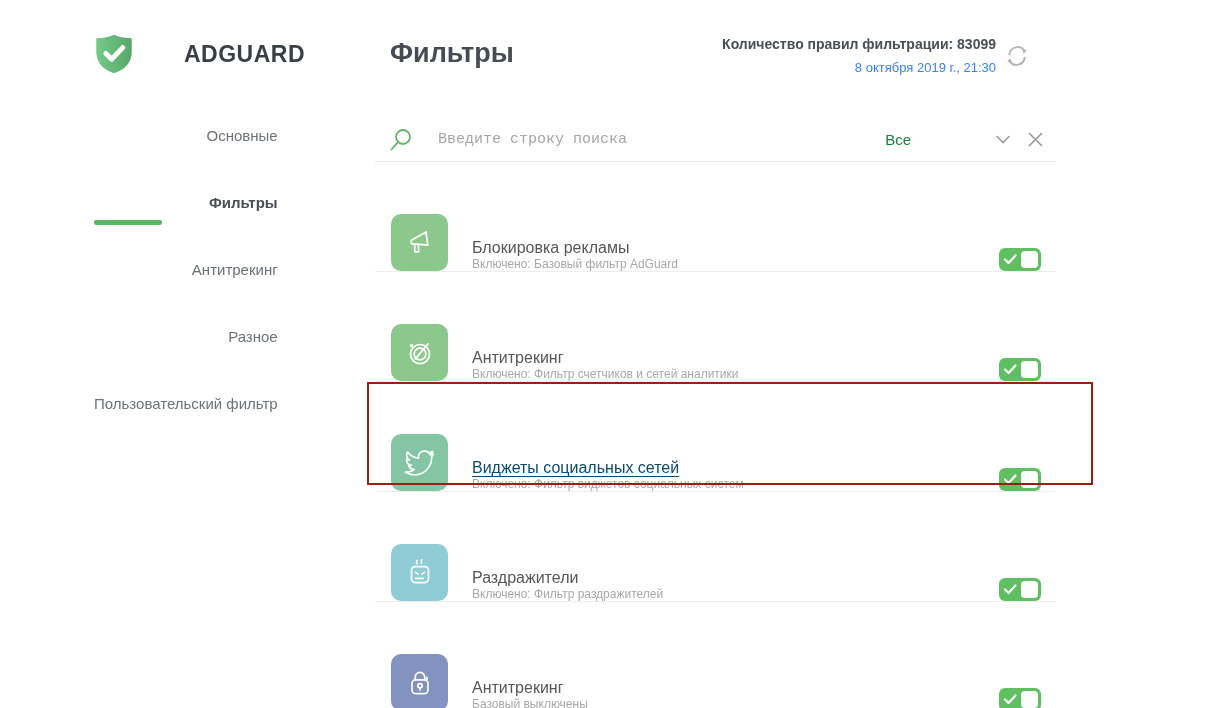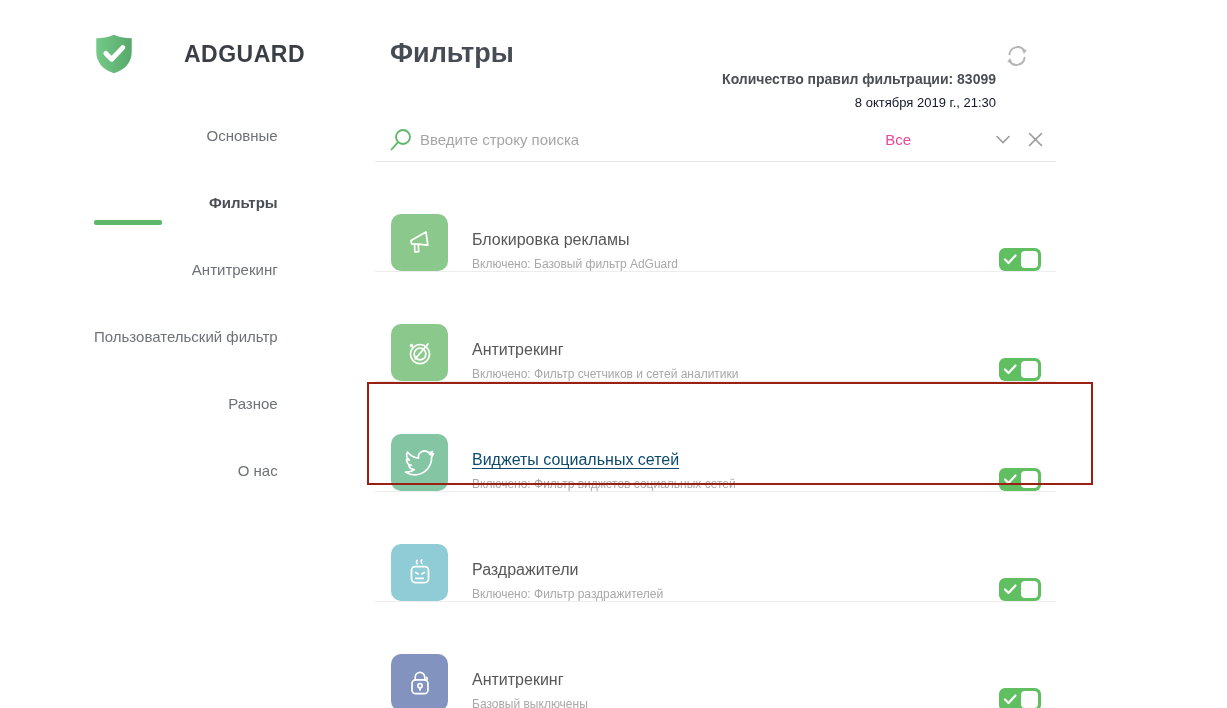--- a/index.html
+++ b/index.html
@@ -6,48 +6,48 @@
   body{
     width:1227px;height:708px;background:#ffffff;overflow:hidden;position:relative;
     font-family:"Liberation Sans", sans-serif;
     -webkit-font-smoothing:antialiased;
   }
   
   .logo{position:absolute;left:92px;top:33px;display:flex;align-items:center;cursor:pointer;gap:35px;}
   .logo .brand{margin-left:13px;font-size:23px;font-weight:800;color:#3a3f46;letter-spacing:.5px;}
   .page-title{position:absolute;left:390px;top:38px;margin:0;font-size:27px;font-weight:700;color:#474c54;}
   .rules{position:absolute;right:231px;top:36px;text-align:right;}
-  .rules-count{font-size:14px;font-weight:700;color:#4a4f56;margin-top:35px;}
-  .rules-date{margin-top:8px;font-size:13px;color:#0f172a;}
+  .rules-count{font-size:14px;font-weight:700;color:#4a4f56;}
+  .rules-date{margin-top:8px;font-size:13px;color:#3b82f6;}
   .refresh-btn{position:absolute;left:1003px;top:41px;width:30px;height:30px;border:none;background:transparent;padding:0;cursor:pointer;}
   
   .sidebar{position:absolute;left:94px;top:127px;}
   .nav-item{height:67px;font-size:15px;color:#6d7278;cursor:pointer;text-align:right;}
   .nav-item.active .nav-label{color:#4a4f56;font-weight:600;}
   .nav-bar{display:none;}
   .nav-item.active .nav-bar{display:block;width:68px;height:5px;border-radius:2px;background:#5cb768;margin-top:9px;}
   
   .main{position:absolute;left:375px;top:118px;width:681px;}
   .search-row{height:43px;display:flex;align-items:center;border-bottom:1px solid #e8e8e8;}
   .search-icon-wrap{width:26px;height:26px;margin-left:13px;flex:none;}
-  .search-input{flex:1;margin-left:4px;border:none;outline:none;font-size:15px;color:#0369a1;background:transparent;font-family:Liberation Sans, sans-serif;}
+  .search-input{flex:1;margin-left:22px;border:none;outline:none;font-size:15px;color:#0369a1;background:transparent;font-family:Liberation Mono, monospace;}
   .search-input::placeholder{color:#a6a6a6;}
-  .search-scope{font-size:15px;color:#ec4899;cursor:pointer;flex:none;}
+  .search-scope{font-size:15px;color:#15803d;cursor:pointer;flex:none;}
   .chev{margin-left:84px;flex:none;cursor:pointer;display:block;}
   .xbtn{margin-left:16px;margin-right:12px;flex:none;border:none;background:transparent;padding:0;cursor:pointer;width:17px;height:17px;}
   .frow{height:109px;display:flex;align-items:flex-end;border-bottom:1px solid #ededed;}
   .ficon{width:57px;height:57px;border-radius:10px;margin-left:16px;flex:none;display:flex;align-items:center;justify-content:center;}
   .ic-green{background:#8bc88b;}
   .ic-teal{background:#84c6a4;}
   .ic-cyan{background:#8fccd5;}
   .ic-blue{background:#8193be;}
   .ftext{margin-left:24px;min-width:0;}
   .ftitle{font-size:16px;color:#575757;}
   .ftitle.underlined{text-decoration:underline;text-underline-offset:3px;color:#0c4a6e;}
-  .fstatus{margin-top:8px;font-size:12px;color:#a8a8a8;}
+  .fstatus{font-size:12px;color:#a8a8a8;}
   .toggle{margin-left:auto;margin-right:15px;flex:none;position:relative;width:42px;height:23px;border-radius:6px;background:#5fbf61;cursor:pointer;}
   .toggle .tick{position:absolute;left:4px;top:4px;}
   .toggle .knob{position:absolute;right:3px;top:3px;width:17px;height:17px;border-radius:4px;background:#ffffff;}
   
   .hl-box{position:absolute;left:367px;top:382px;width:722px;height:99px;border:2.5px solid #992012;pointer-events:none;z-index:5;}
   svg{display:block;}
 </style>
 </head>
 <body>
 
@@ -89,27 +89,24 @@
   <div class="nav-item">
     <span class="nav-label">Основные</span>
   </div>
   <div class="nav-item active">
     <span class="nav-label">Фильтры</span><span class="nav-bar"></span>
   </div>
   <div class="nav-item">
     <span class="nav-label">Антитрекинг</span>
   </div>
   <div class="nav-item">
+    <span class="nav-label">Разное</span>
+  </div>
+  <div class="nav-item">
     <span class="nav-label">Пользовательский фильтр</span>
-  </div>
-  <div class="nav-item">
-    <span class="nav-label">Разное</span>
-  </div>
-  <div class="nav-item">
-    <span class="nav-label">О нас</span>
   </div>
 </nav>
 
 <div class="main">
 
   <div class="search-row">
     <span class="search-icon-wrap">
       <svg width="26" height="26" viewBox="0 0 26 26" fill="none" stroke="#5cb768" stroke-width="1.8" stroke-linecap="round">
         <circle cx="15" cy="10" r="7"></circle>
         <line x1="9.6" y1="15.6" x2="3.5" y2="22.5"></line>
@@ -175,21 +172,21 @@
   </div>
 
   <div class="frow">
     <div class="ficon ic-teal">
       <svg width="34" height="34" viewBox="-2 -2 28 28" fill="none" stroke="#ffffff" stroke-width="1.4" stroke-linejoin="round">
         <path d="M23 4.37a9.6 9.6 0 01-2.83.78 4.94 4.94 0 002.17-2.72c-.95.56-2 .96-3.12 1.19a4.92 4.92 0 00-8.38 4.48A13.94 13.94 0 011.64 3a4.92 4.92 0 001.52 6.57 4.9 4.9 0 01-2.23-.61v.06a4.92 4.92 0 003.95 4.83 4.93 4.93 0 01-2.22.08 4.93 4.93 0 004.6 3.42A9.87 9.87 0 010 19.54a13.9 13.9 0 007.55 2.21c9.06 0 14-7.5 14-14v-.64A9.94 9.94 0 0023 4.37z"></path>
       </svg>
     </div>
     <div class="ftext">
       <div class="ftitle underlined">Виджеты социальных сетей</div>
-      <div class="fstatus">Включено: Фильтр виджетов социальных сетей</div>
+      <div class="fstatus">Включено: Фильтр виджетов социальных систем</div>
     </div>
     <div class="toggle">
       <svg class="tick" width="15" height="15" viewBox="0 0 15 15" fill="none" stroke="#ffffff" stroke-width="2.2" stroke-linecap="round" stroke-linejoin="round">
           <polyline points="2,7.5 5.5,11 12.5,3.5"></polyline>
         </svg>
       <span class="knob"></span>
     </div>
   </div>
 
   <div class="frow">

